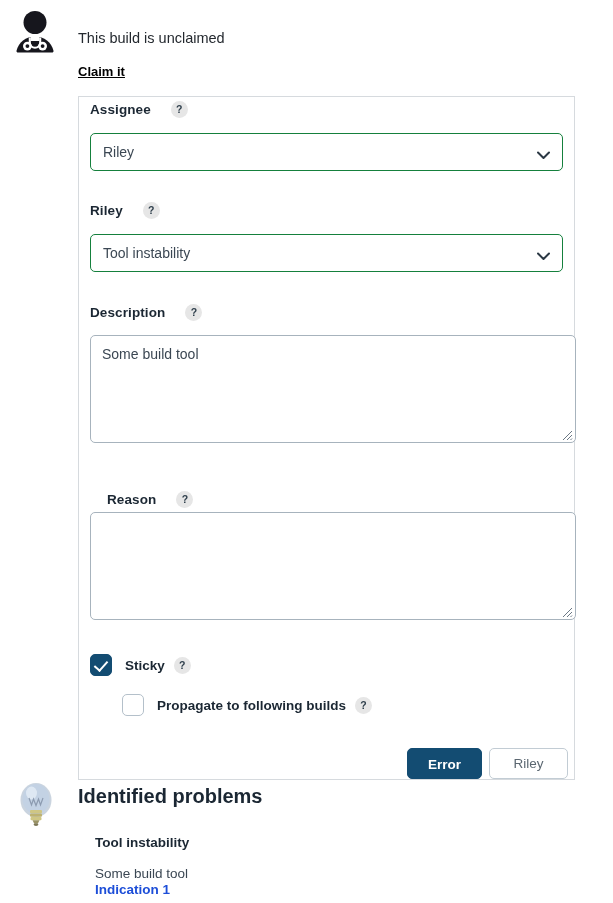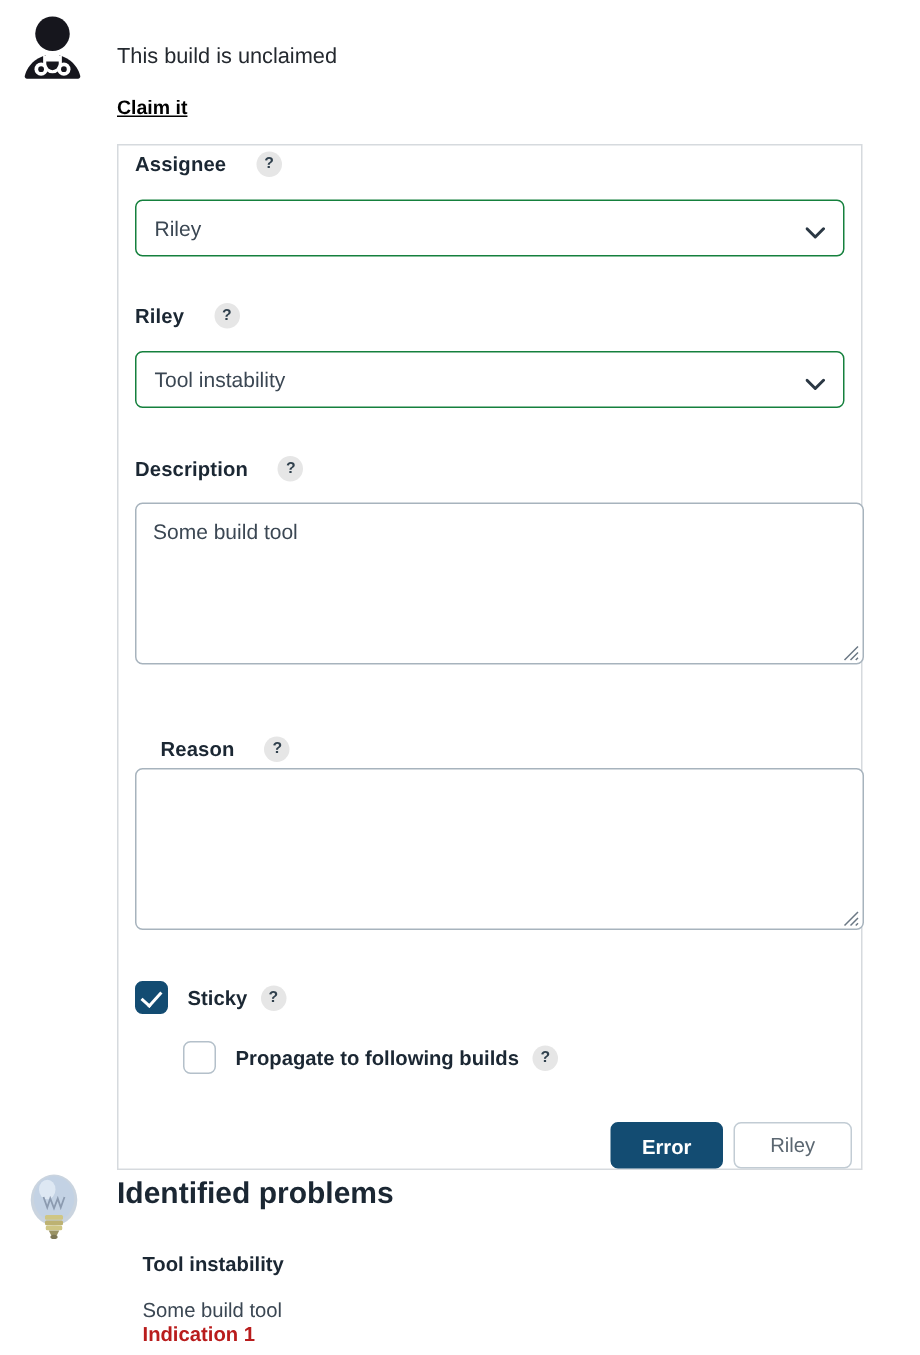--- a/index.html
+++ b/index.html
@@ -275,21 +275,21 @@
     margin-top: 16px;
     font-size: 13.5px;
     color: #3b4753;
     white-space: nowrap;
   }
   .problem-link {
     display: block;
     margin-top: 1px;
     font-size: 13.5px;
     font-weight: bold;
-    color: #b91c1c;
+    color: #1d4ed8;
     text-decoration: none;
     cursor: pointer;
     white-space: nowrap;
   }
 </style>
 </head>
 <body>
 
 <div id="unclaimed-banner">
 

